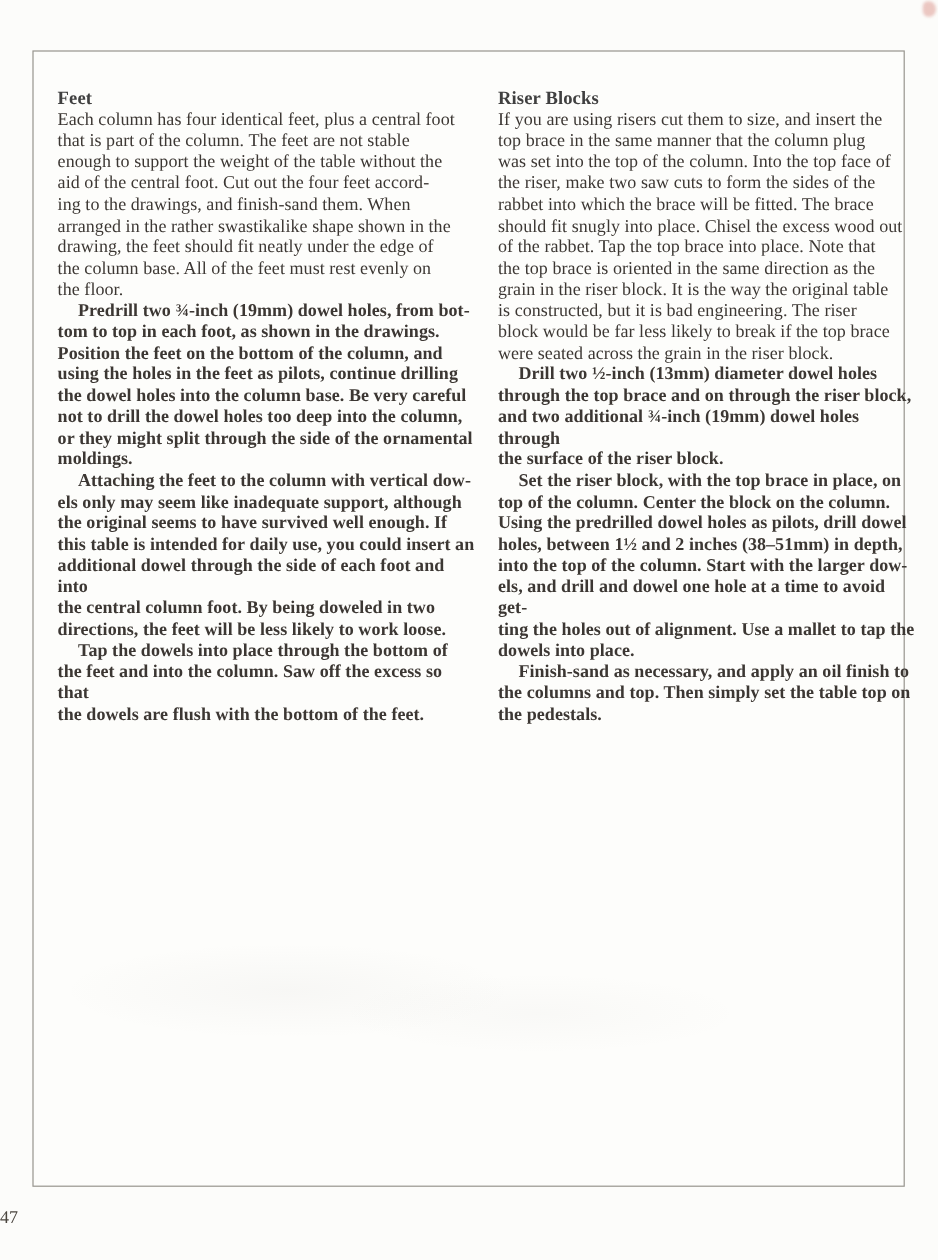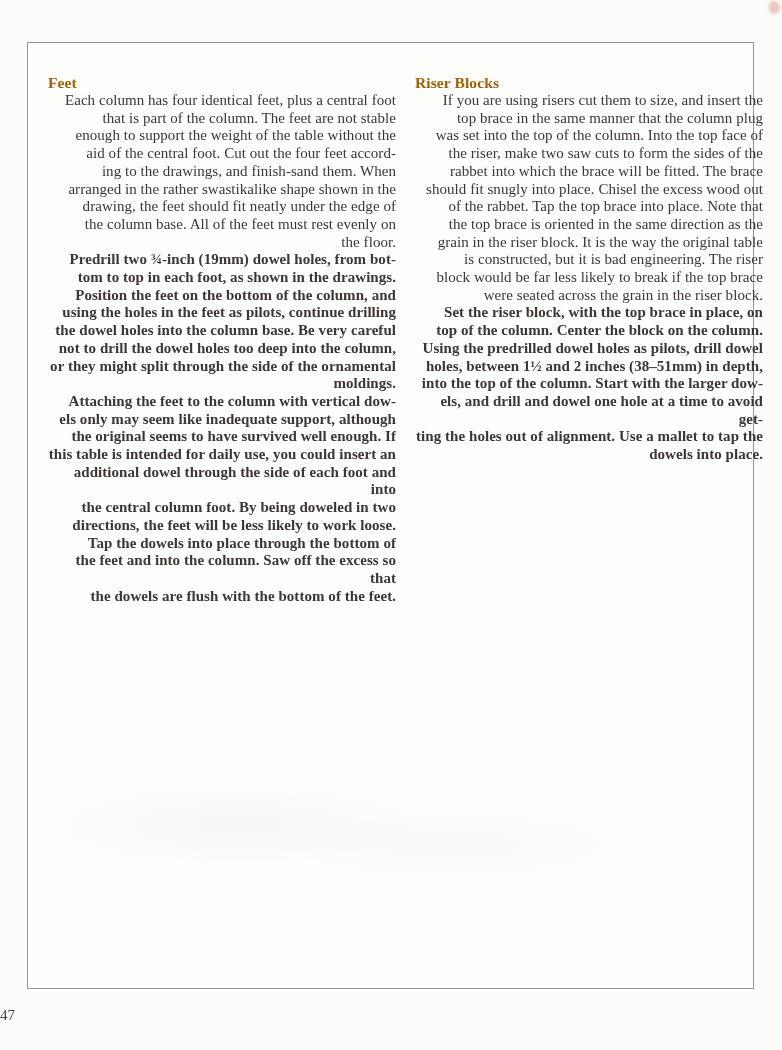--- a/index.html
+++ b/index.html
@@ -30,30 +30,29 @@
     top: 74px;
     width: 348px;
   }
   .col-left  { left: 48px;  }
   .col-right { left: 402px; margin-left: 13px; }
   .section-heading {
     font-size: 15.5px;
     font-weight: bold;
     line-height: 18px;
     margin: 0;
-    color: #a16207;
+    color: #404040;
     letter-spacing: 0.1px;
   }
   .para {
     margin: 0;
     font-size: 15px;
     line-height: 17.7px;
     white-space: pre-line;
     letter-spacing: 0.05px;
-    text-align: right;
   }
   .para.indent { text-indent: 17px; font-weight: bold; }
   .page-number {
     position: absolute;
     left: 0;
     top: 1007px;
     width: 782px;
     text-align: left;
     font-size: 15px;
     color: #4a453f;
@@ -127,25 +126,32 @@
 was set into the top of the column. Into the top face of
 the riser, make two saw cuts to form the sides of the
 rabbet into which the brace will be fitted. The brace
 should fit snugly into place. Chisel the excess wood out
 of the rabbet. Tap the top brace into place. Note that
 the top brace is oriented in the same direction as the
 grain in the riser block. It is the way the original table
 is constructed, but it is bad engineering. The riser
 block would be far less likely to break if the top brace
 were seated across the grain in the riser block.</p>
+  <p class="para indent">Drill two ½-inch (13mm) diameter dowel holes
+through the top brace and on through the riser block,
+and two additional ¾-inch (19mm) dowel holes through
+the surface of the riser block.</p>
   <p class="para indent">Set the riser block, with the top brace in place, on
 top of the column. Center the block on the column.
 Using the predrilled dowel holes as pilots, drill dowel
 holes, between 1½ and 2 inches (38–51mm) in depth,
 into the top of the column. Start with the larger dow-
 els, and drill and dowel one hole at a time to avoid get-
 ting the holes out of alignment. Use a mallet to tap the
 dowels into place.</p>
+  <p class="para indent">Finish-sand as necessary, and apply an oil finish to
+the columns and top. Then simply set the table top on
+the pedestals.</p>
 </div>
 
 <div class="page-number">47</div>
 
 <div class="scan-artifact"></div>
 
 </body></html>

